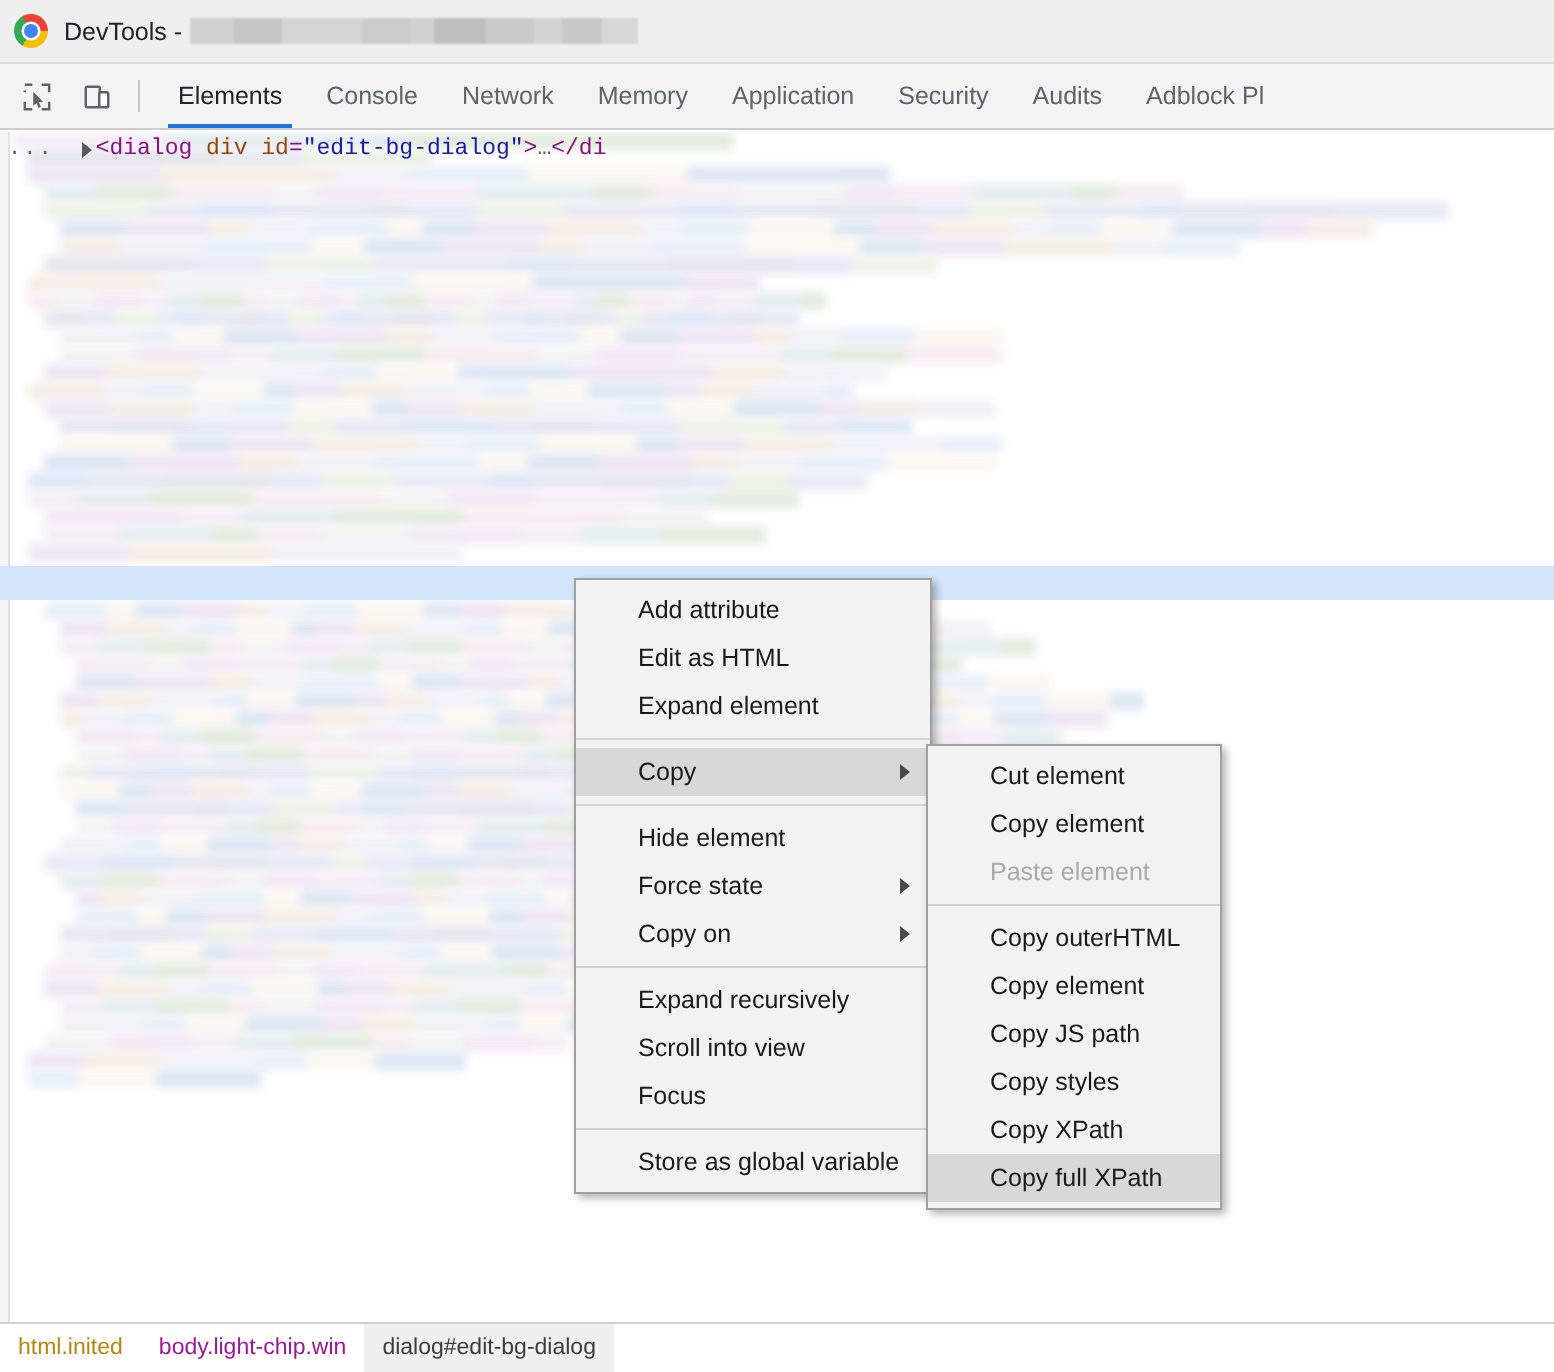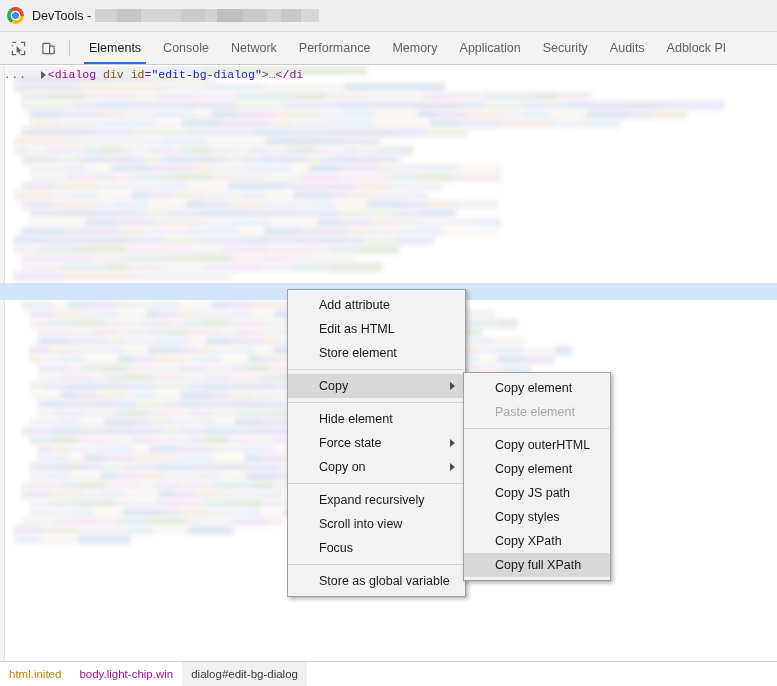--- a/index.html
+++ b/index.html
@@ -240,21 +240,20 @@
       <svg width="15" height="15" viewBox="0 0 16 16" aria-hidden="true">
         <rect x="2" y="2.5" width="7.5" height="11" rx="0.8" fill="none" stroke="#5f6368" stroke-width="1.3"></rect>
         <rect x="9.2" y="5.5" width="4.8" height="8" rx="0.8" fill="#ffffff" stroke="#5f6368" stroke-width="1.3"></rect>
       </svg>
     </div>
     <div class="tool-sep"></div>
 
     <div class="tab active">Elements</div>
     <div class="tab">Console</div>
     <div class="tab">Network</div>
-    <div class="tab">Performance</div>
     <div class="tab">Memory</div>
     <div class="tab">Application</div>
     <div class="tab">Security</div>
     <div class="tab">Audits</div>
     <div class="tab">Adblock Pl</div>
   </div>
 
   <div class="treepane">
     <div class="gutter"></div>
 
@@ -1167,36 +1166,37 @@
         <span class="tok-val">"edit-bg-dialog"</span>
         <span class="tok-punct">&gt;</span>
         <span class="tok-dots">…</span>
         <span class="tok-punct">&lt;/di</span>
     </div>
   </div>
 
   <div class="menu" id="ctx-menu">
       <div class="mi"><span>Add attribute</span></div>
       <div class="mi"><span>Edit as HTML</span></div>
-      <div class="mi"><span>Store element</span></div>
+      <div class="mi"><span>Expand element</span></div>
       <div class="msep"></div>
       <div class="mi hl"><span>Copy</span><span class="arrow"></span></div>
       <div class="msep"></div>
       <div class="mi"><span>Hide element</span></div>
       <div class="mi"><span>Force state</span><span class="arrow"></span></div>
       <div class="mi"><span>Copy on</span><span class="arrow"></span></div>
       <div class="msep"></div>
       <div class="mi"><span>Expand recursively</span></div>
       <div class="mi"><span>Scroll into view</span></div>
       <div class="mi"><span>Focus</span></div>
       <div class="msep"></div>
       <div class="mi"><span>Store as global variable</span></div>
     </div>
 
   <div class="menu" id="ctx-sub">
+      <div class="mi"><span>Cut element</span></div>
       <div class="mi"><span>Copy element</span></div>
       <div class="mi disabled"><span>Paste element</span></div>
       <div class="msep"></div>
       <div class="mi"><span>Copy outerHTML</span></div>
       <div class="mi"><span>Copy element</span></div>
       <div class="mi"><span>Copy JS path</span></div>
       <div class="mi"><span>Copy styles</span></div>
       <div class="mi"><span>Copy XPath</span></div>
       <div class="mi hl"><span>Copy full XPath</span></div>
     </div>

